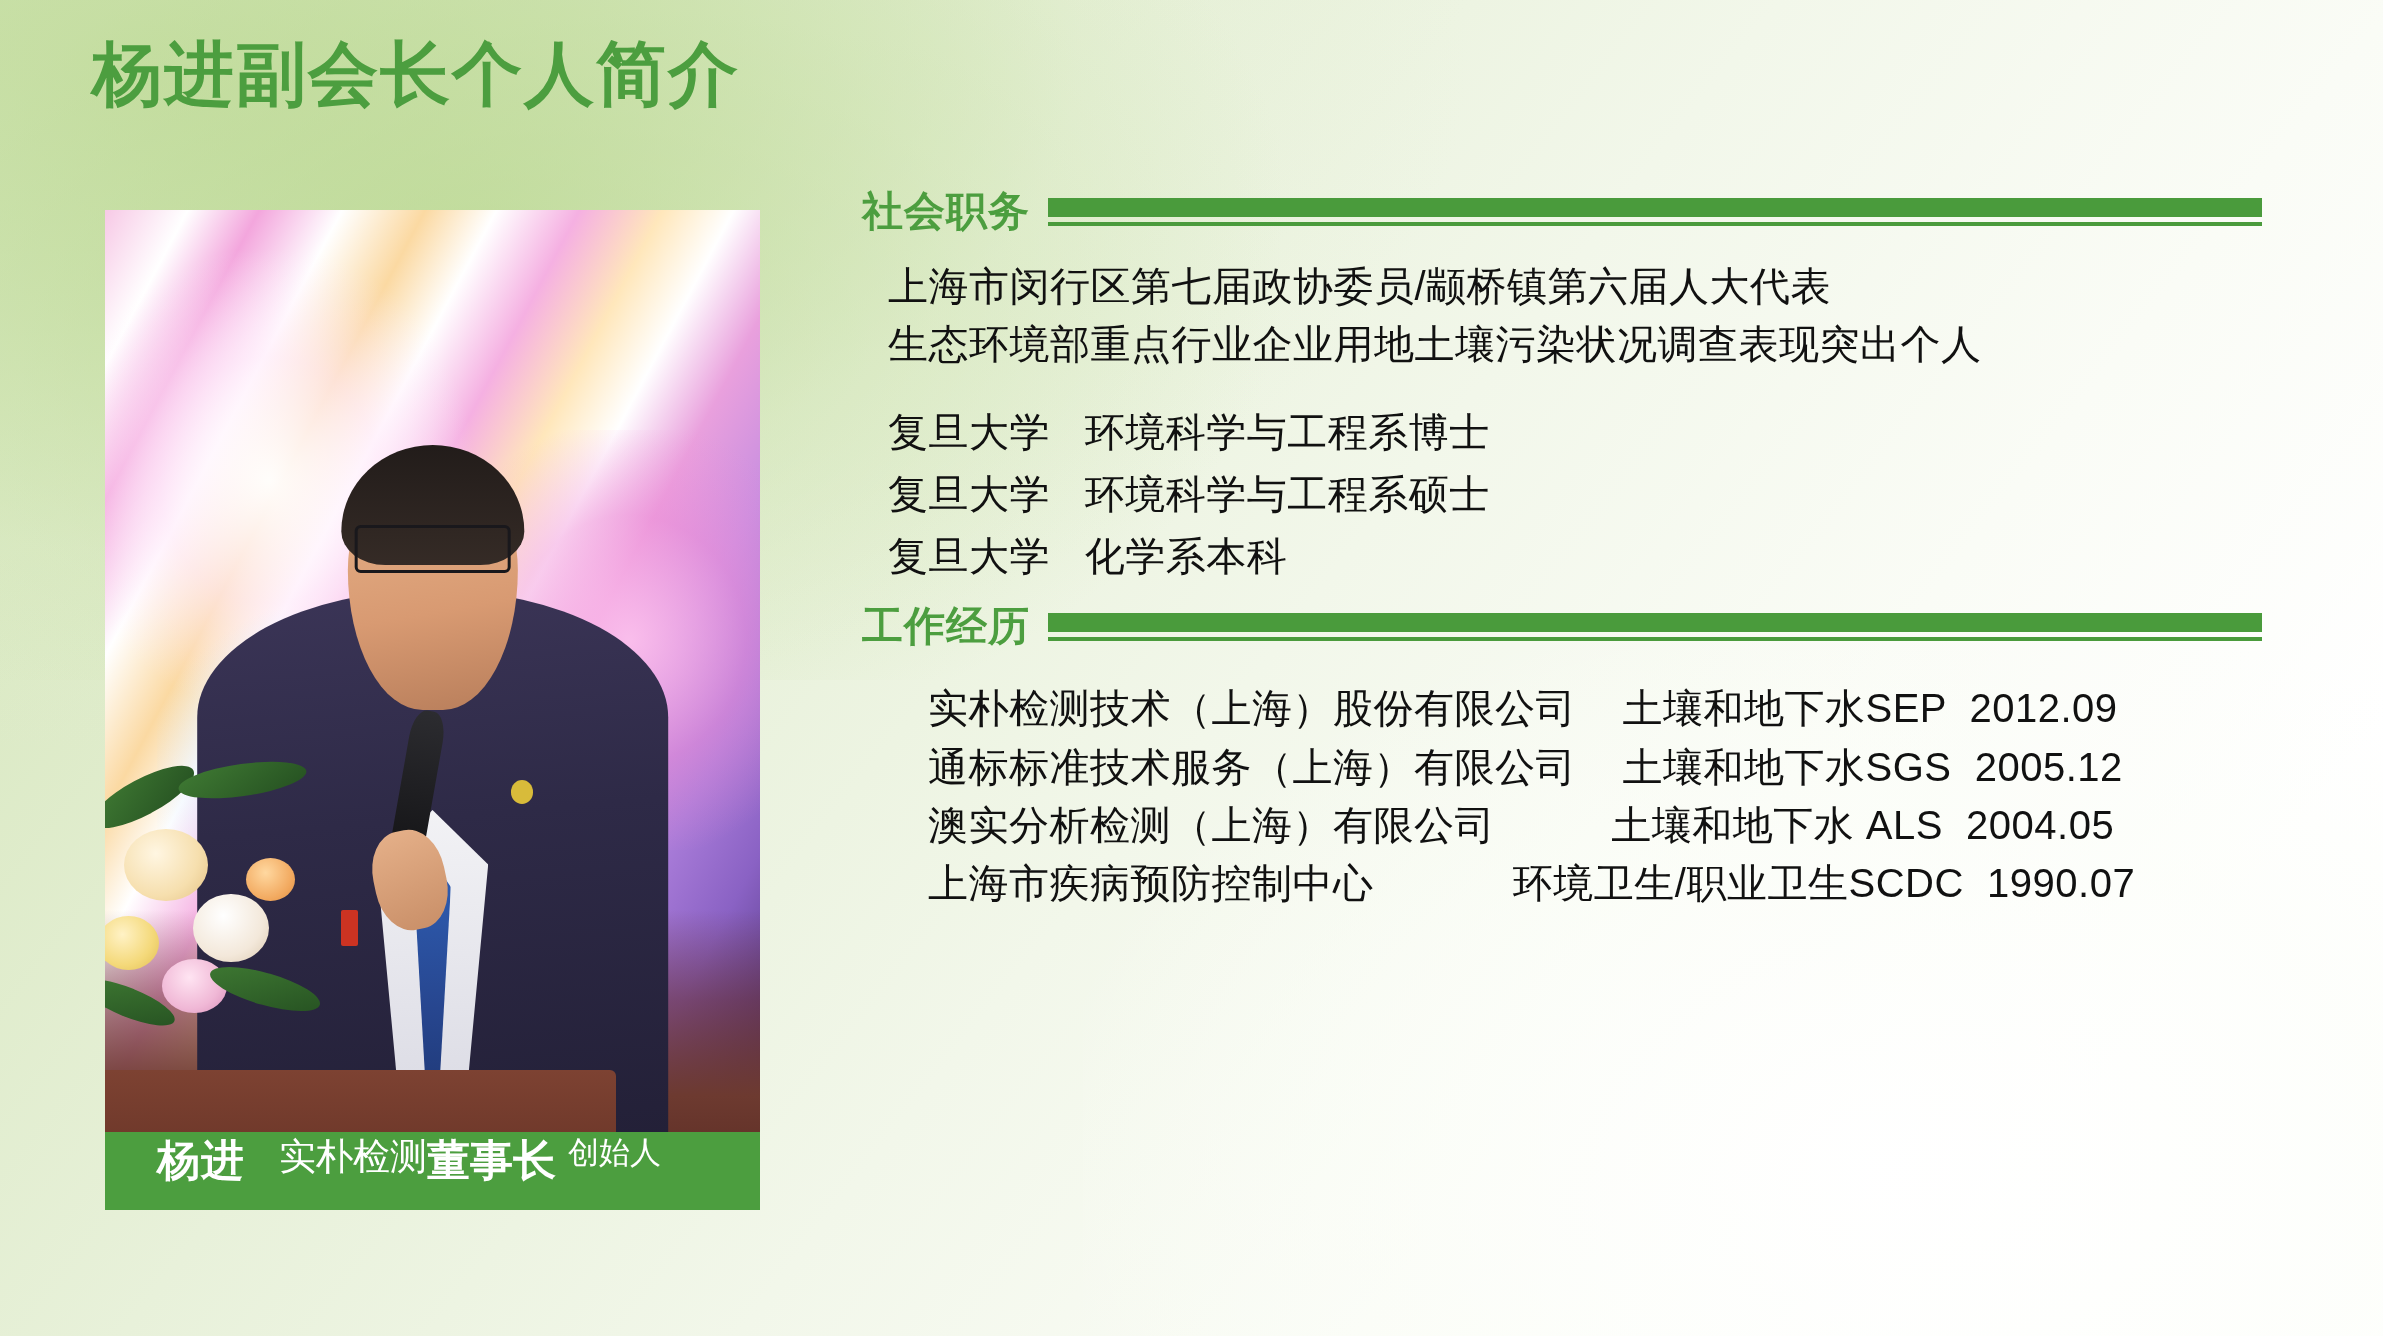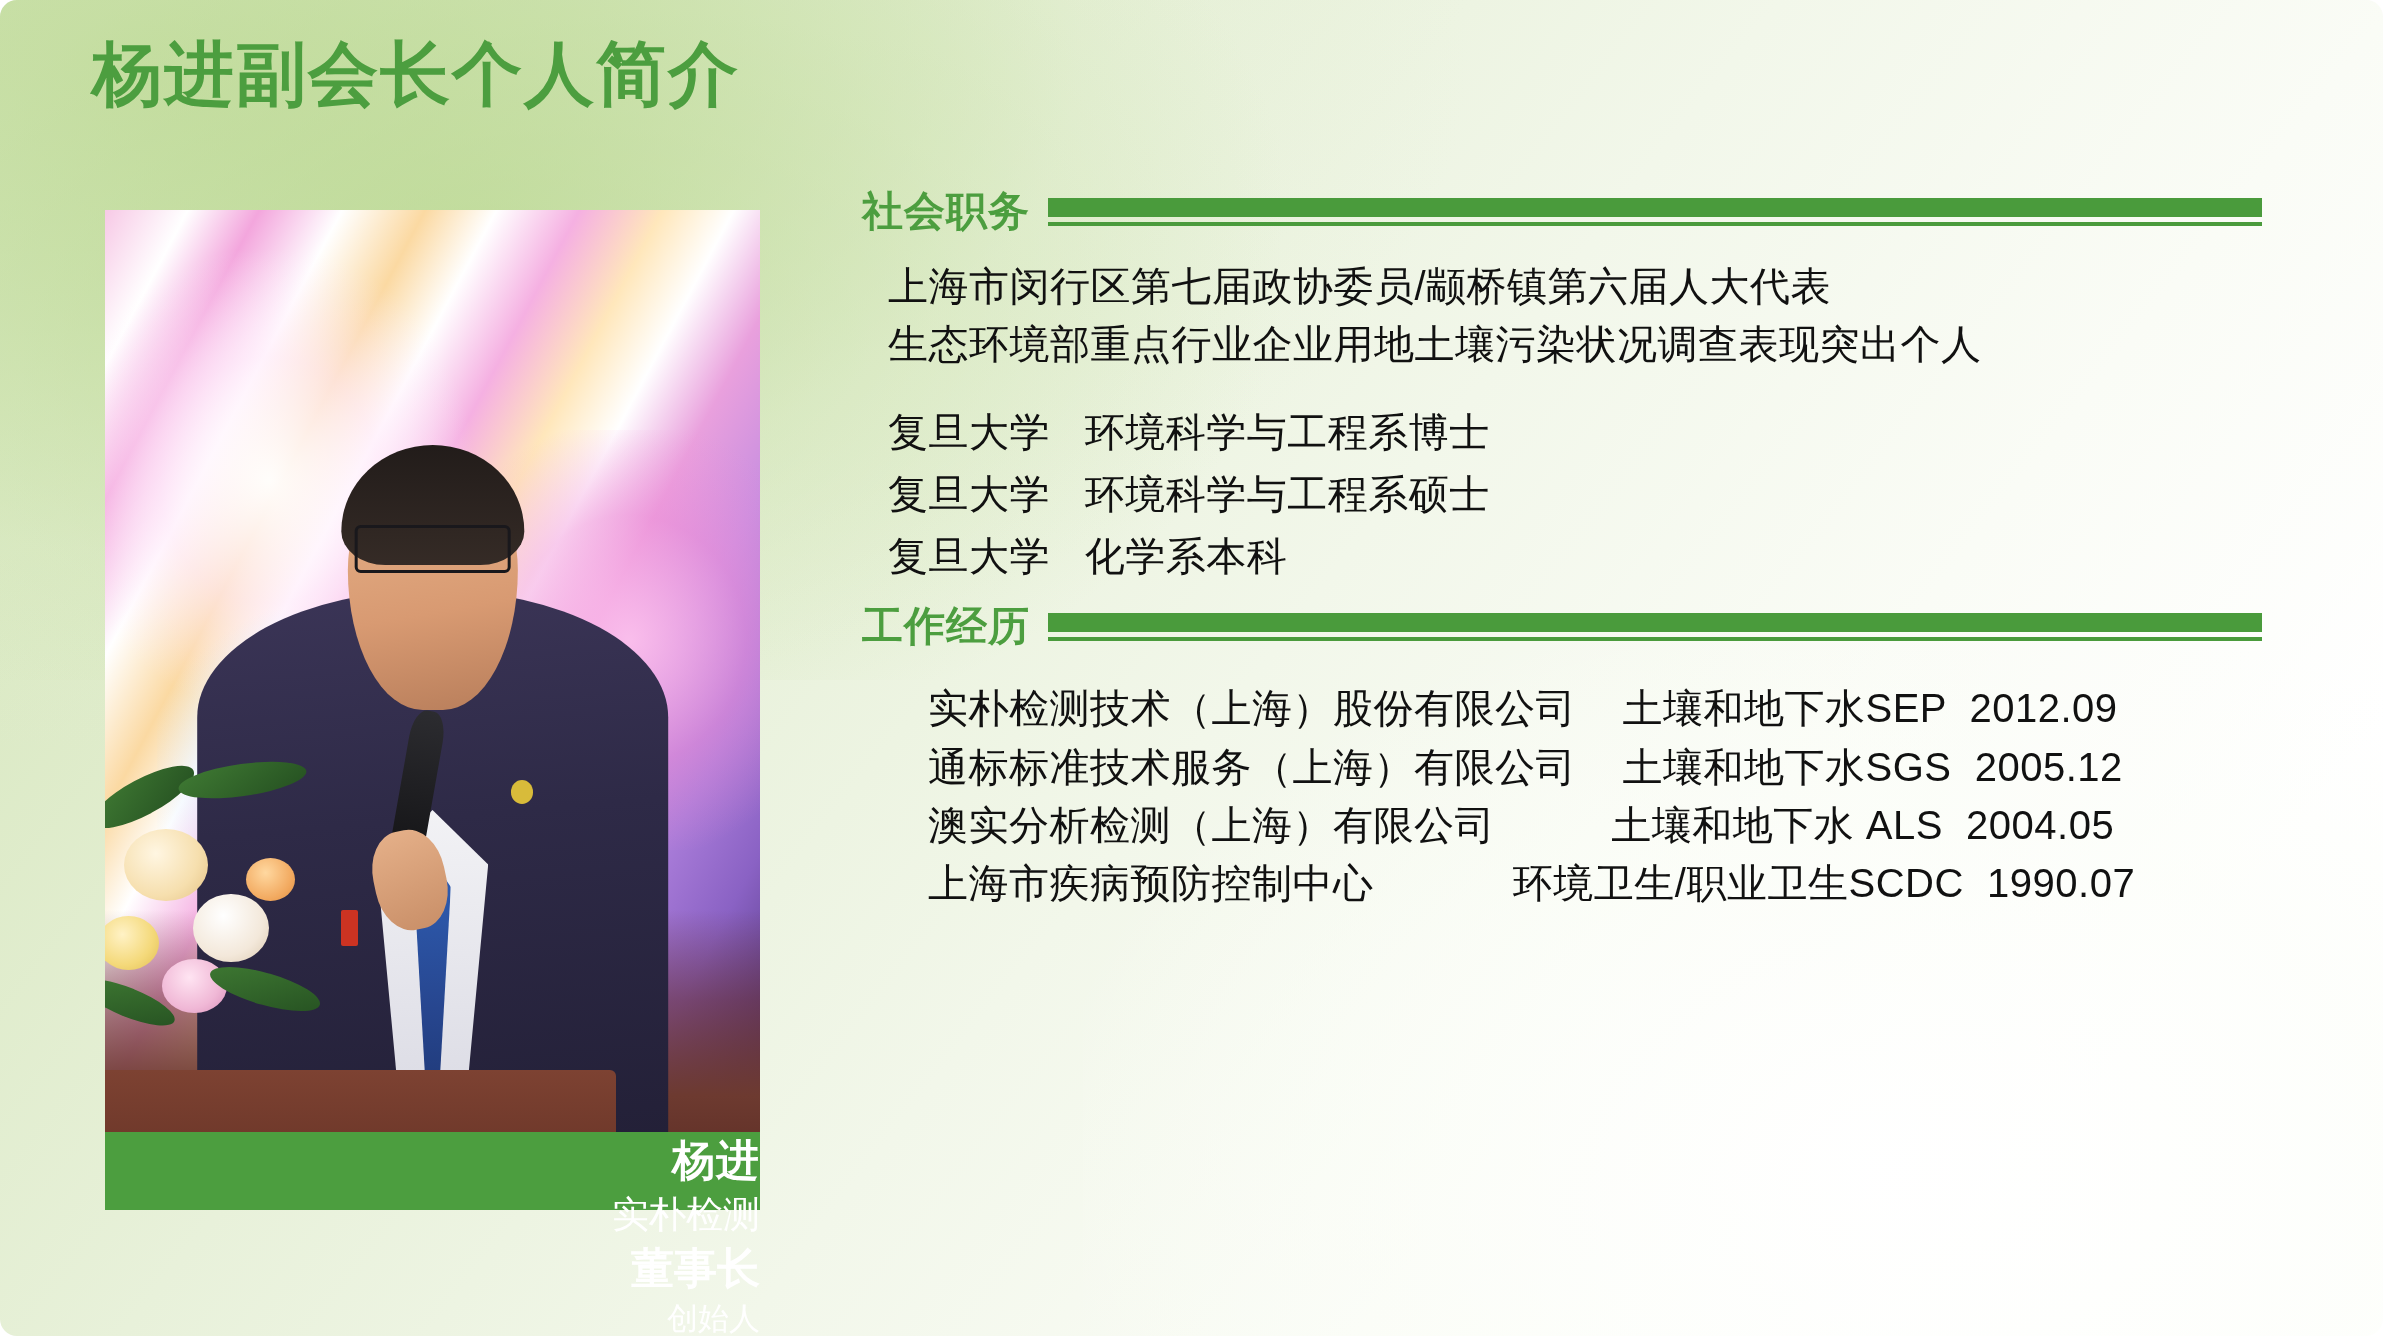--- a/index.html
+++ b/index.html
@@ -9,21 +9,20 @@
     background:#ffffff;
     overflow:hidden;
   }
   .slide {
     position:relative;
     width:2383px; height:1336px;
     background:
       radial-gradient(ellipse 1700px 900px at 6% 4%, rgba(196,221,160,0.95) 0%, rgba(205,226,175,0.75) 28%, rgba(226,238,208,0.35) 55%, rgba(255,255,255,0) 78%),
       linear-gradient(128deg, #cfe3b2 0%, #dceac6 16%, #e8f1da 34%, #f2f7ea 52%, #fafcf6 70%, #ffffff 86%, #ffffff 100%);
     overflow:hidden;
-    border-radius:17px;
   }
   
   .wash-a {
     position:absolute; left:-220px; top:-300px;
     width:1500px; height:980px;
     background:radial-gradient(ellipse at 45% 55%, rgba(181,213,137,0.55) 0%, rgba(198,223,163,0.32) 42%, rgba(255,255,255,0) 72%);
     pointer-events:none;
   }
   .wash-b {
     position:absolute; right:-300px; bottom:-380px;
@@ -172,26 +171,25 @@
     position:absolute; left:-6%; bottom:-2%;
     width:84%; height:16%;
     background:linear-gradient(180deg,#7d4232 0%, #5e2d21 100%);
     border-radius:6px;
   }
 
   .photo-caption {
     position:absolute; left:0; bottom:0;
     width:655px; height:78px;
     background:#4c9e3f;
-    display:flex; align-items:flex-end;
+    display:flex; align-items:flex-start;
     box-sizing:border-box;
     padding-left:52px;
     color:#ffffff;
     white-space:nowrap;
-    flex-direction:column;
   }
   .cap-name { font-size:43px; font-weight:bold; letter-spacing:1px; }
   .cap-brand { font-size:37px; font-weight:normal; margin-left:34px; }
   .cap-role { font-size:43px; font-weight:bold; }
   .cap-founder { font-size:31px; font-weight:normal; margin-left:12px; }
 
   
   .content { position:absolute; left:862px; top:180px; width:1400px; }
 
   .section { margin-bottom:8px; }

